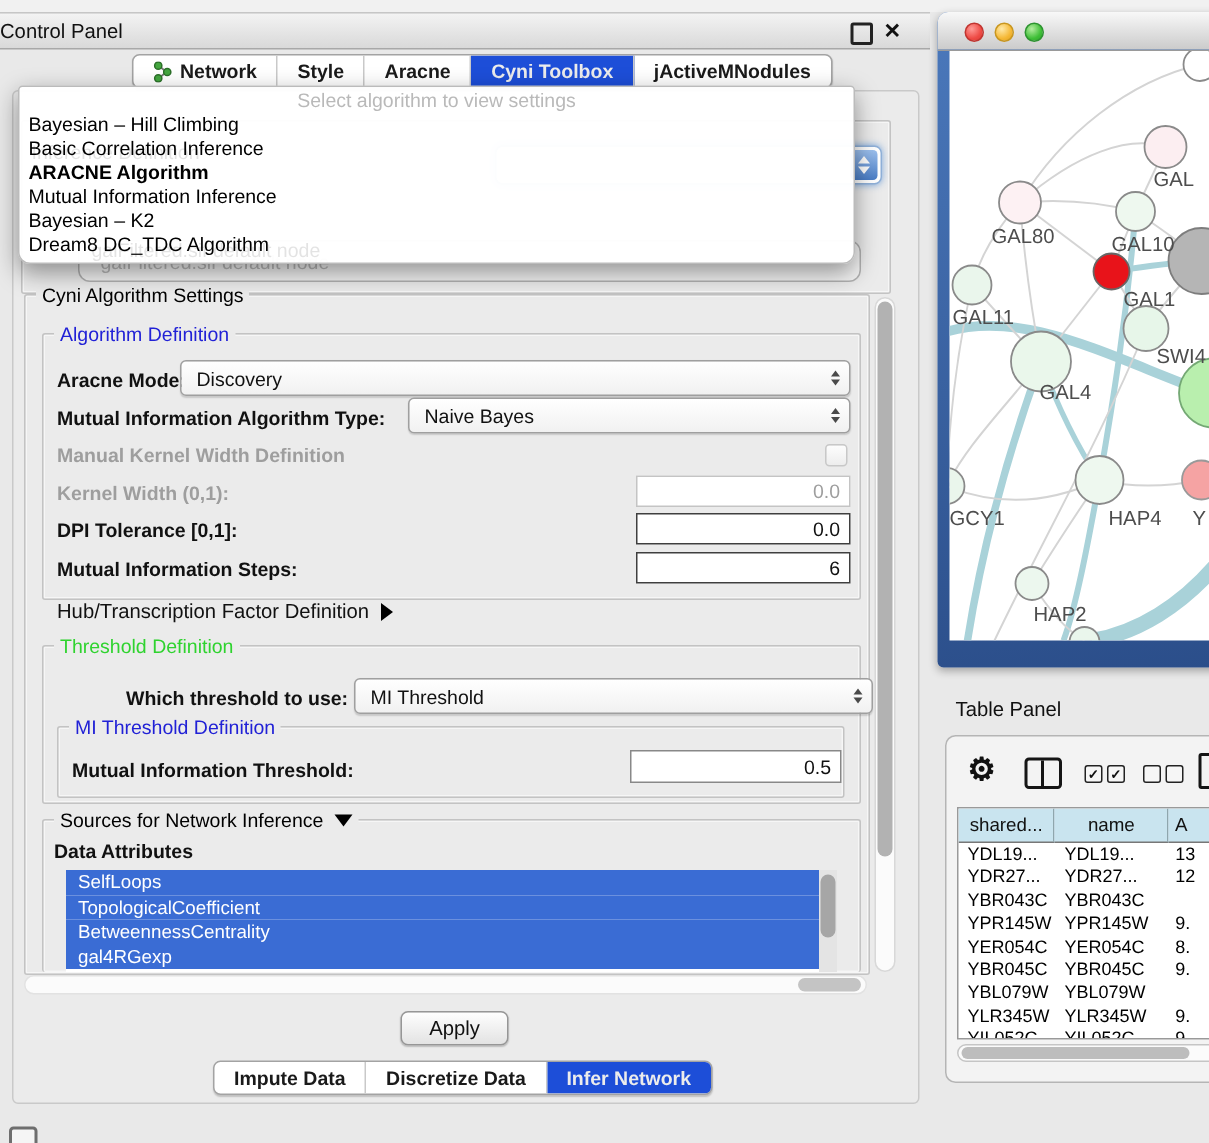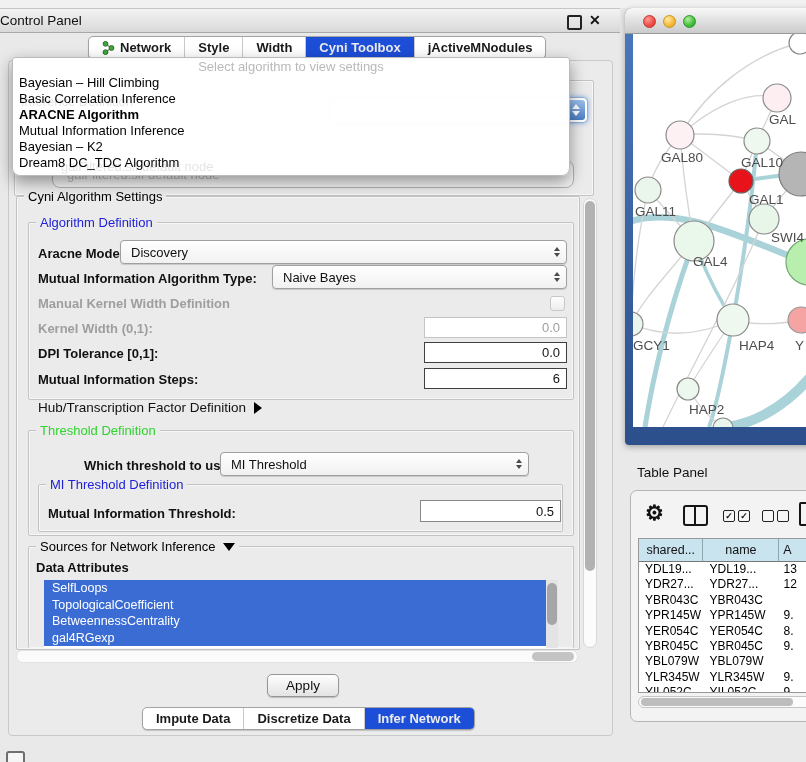--- a/index.html
+++ b/index.html
@@ -74,21 +74,21 @@
           <circle cx="9.5" cy="7" r="2.4" fill="#44a63f" stroke="#2c7029"></circle>
           <circle cx="3.5" cy="11.2" r="2.4" fill="#44a63f" stroke="#2c7029"></circle>
         </svg>
       </span>
       <span>Network</span>
     </div>
     <div>
         <span>Style</span>
       </div>
     <div>
-        <span>Width</span>
+        <span>Aracne</span>
       </div>
     <div class="sel">
         <span>Cyni Toolbox</span>
       </div>
     <div>
         <span>jActiveMNodules</span>
       </div>
   </div>
 
   <div class="gb" style="left:14px;top:80px;width:578px;height:114px;z-index:2"></div>
@@ -148,21 +148,21 @@
 
   <div class="abs" style="left:38px;top:400px;z-index:3;display:flex;align-items:center;gap:8px">
     <span style="font-size:13.5px;color:#111">Hub/Transcription Factor Definition</span>
     <span style="width:0;height:0;border-top:6px solid transparent;border-bottom:6px solid transparent;border-left:8px solid #000;display:inline-block"></span>
   </div>
 
   <div class="gb" style="left:28px;top:430px;width:544px;height:104px;z-index:3">
     <span class="gt" style="color:#2fd32f">Threshold Definition</span>
   </div>
   <div class="lbl" style="left:84px;top:458px;z-index:4">Which threshold to use:</div>
-  <div class="combo" style="left:220px;top:452px;width:309px;height:24px;z-index:4;box-sizing:border-box">
+  <div class="combo" style="left:236px;top:452px;width:346px;height:24px;z-index:4;box-sizing:border-box">
     <span>MI Threshold</span>
     <span class="arrows">
         <span class="tu"></span>
         <span class="tdn"></span>
       </span>
   </div>
   <div class="gb" style="left:38px;top:484px;width:523px;height:46px;z-index:4">
     <span class="gt" style="color:#2121d6">MI Threshold Definition</span>
   </div>
   <div class="lbl" style="left:48px;top:506px;z-index:5">Mutual Information Threshold:</div>

